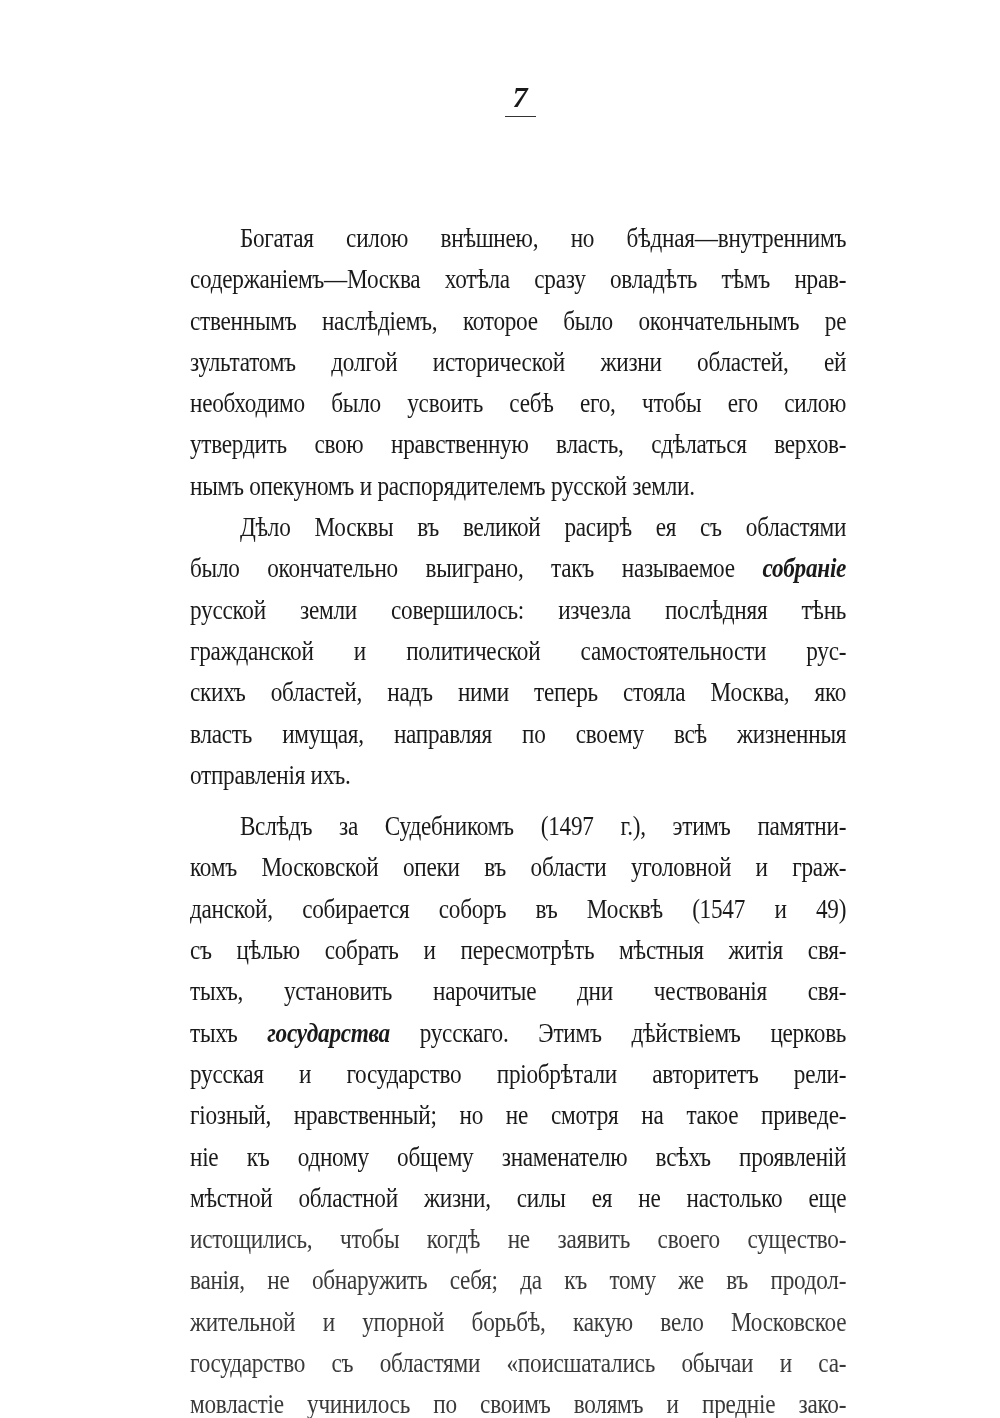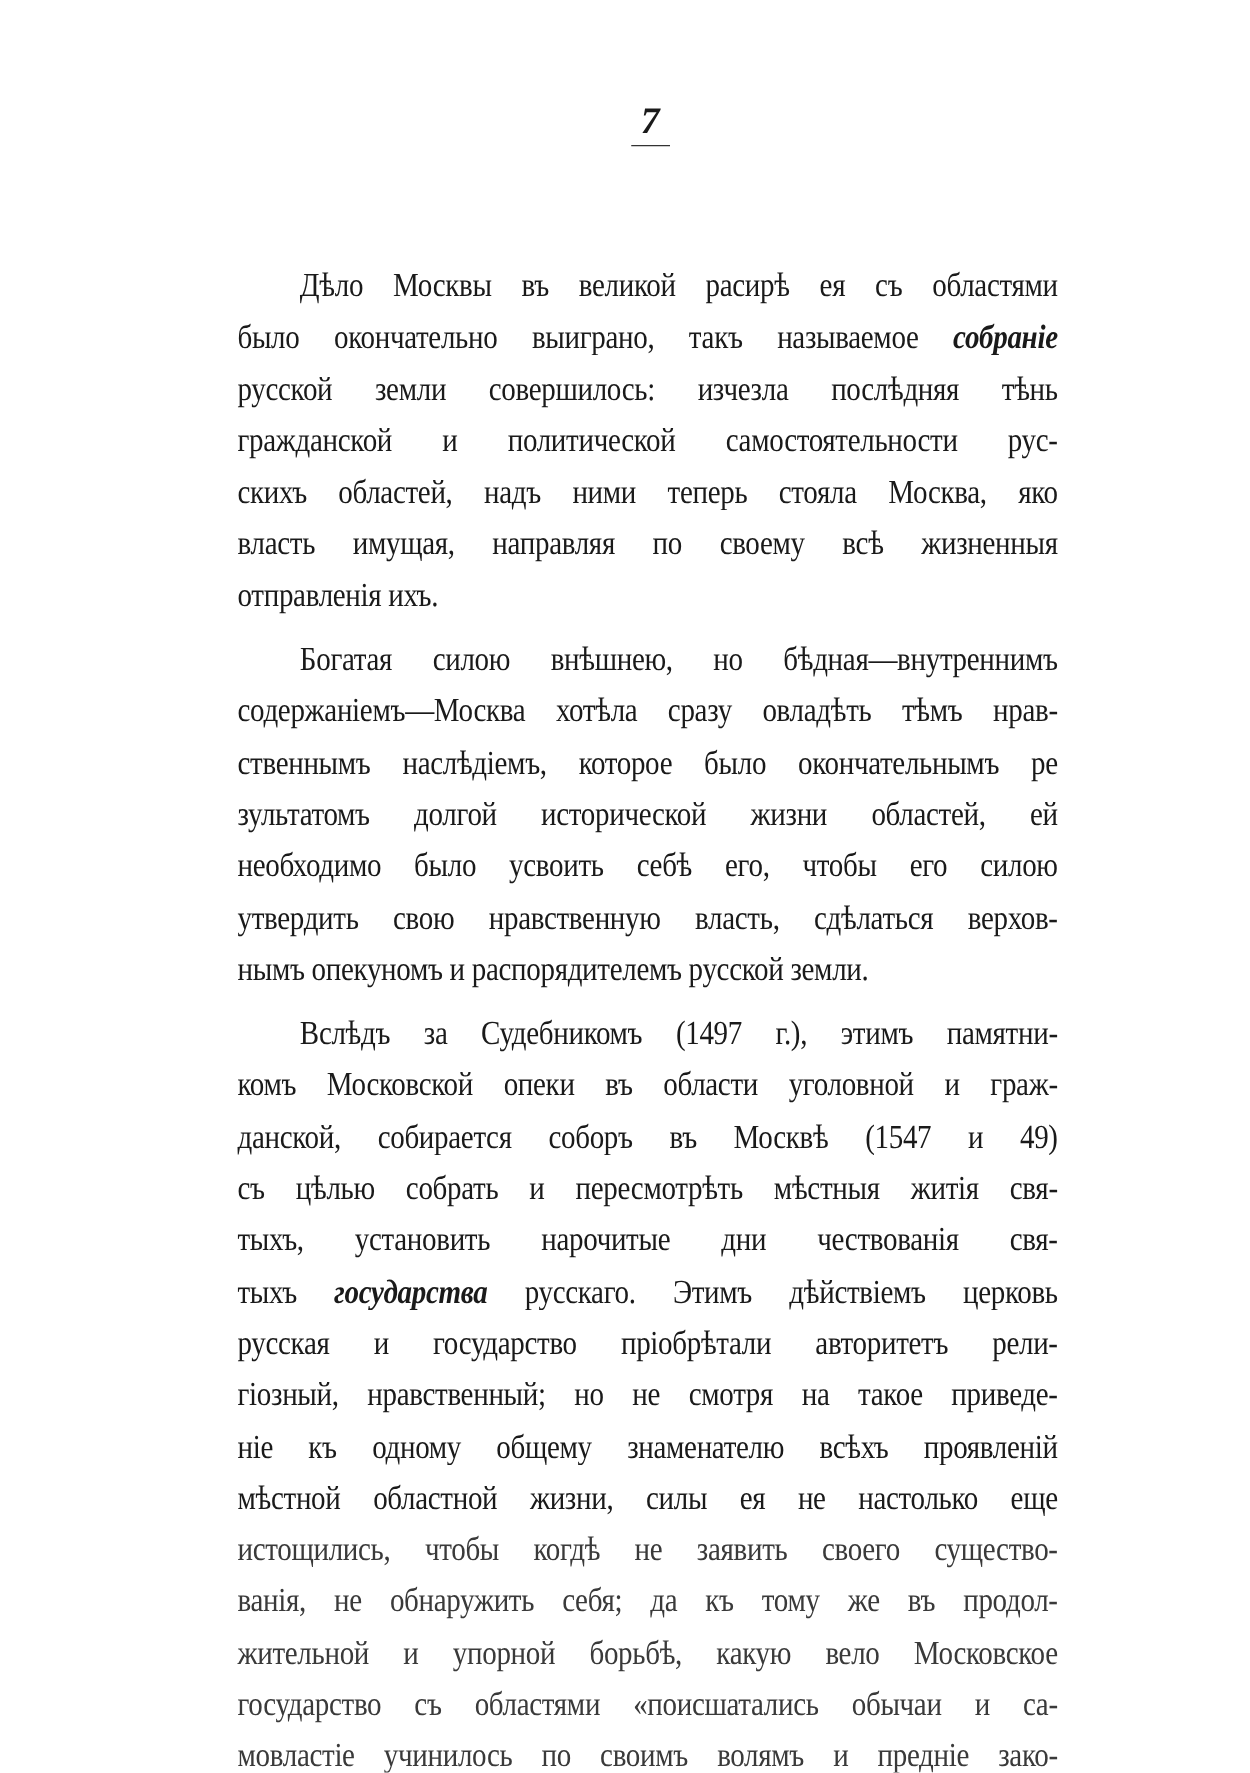--- a/index.html
+++ b/index.html
@@ -69,37 +69,37 @@
 </head>
 <body>
 
 <div class="page-number-wrap">
   <span class="page-number">7</span>
 </div>
 
 <div class="text-block">
 
   <div>
+    <div class="line indent gap-before">Богатая силою внѣшнею, но бѣдная—внутреннимъ</div>
+    <div class="line">содержанiемъ—Москва хотѣла сразу овладѣть тѣмъ нрав-</div>
+    <div class="line">ственнымъ наслѣдiемъ, которое было окончательнымъ ре</div>
+    <div class="line">зультатомъ долгой исторической жизни областей, ей</div>
+    <div class="line">необходимо было усвоить себѣ его, чтобы его силою</div>
+    <div class="line">утвердить свою нравственную власть, сдѣлаться верхов-</div>
+    <div class="line last">нымъ опекуномъ и распорядителемъ русской земли.</div>
+  </div>
+
+  <div>
     <div class="line indent">Дѣло Москвы въ великой расирѣ ея съ областями</div>
     <div class="line"><span>было окончательно выиграно, такъ называемое </span><span class="em">собранiе</span></div>
     <div class="line">русской земли совершилось: изчезла послѣдняя тѣнь</div>
     <div class="line">гражданской и политической самостоятельности рус-</div>
     <div class="line">скихъ областей, надъ ними теперь стояла Москва, яко</div>
     <div class="line">власть имущая, направляя по своему всѣ жизненныя</div>
     <div class="line last">отправленiя ихъ.</div>
-  </div>
-
-  <div>
-    <div class="line indent gap-before">Богатая силою внѣшнею, но бѣдная—внутреннимъ</div>
-    <div class="line">содержанiемъ—Москва хотѣла сразу овладѣть тѣмъ нрав-</div>
-    <div class="line">ственнымъ наслѣдiемъ, которое было окончательнымъ ре</div>
-    <div class="line">зультатомъ долгой исторической жизни областей, ей</div>
-    <div class="line">необходимо было усвоить себѣ его, чтобы его силою</div>
-    <div class="line">утвердить свою нравственную власть, сдѣлаться верхов-</div>
-    <div class="line last">нымъ опекуномъ и распорядителемъ русской земли.</div>
   </div>
 
   <div>
     <div class="line indent gap-before">Вслѣдъ за Судебникомъ (1497 г.), этимъ памятни-</div>
     <div class="line">комъ Московской опеки въ области уголовной и граж-</div>
     <div class="line">данской, собирается соборъ въ Москвѣ (1547 и 49)</div>
     <div class="line">съ цѣлью собрать и пересмотрѣть мѣстныя житiя свя-</div>
     <div class="line">тыхъ, установить нарочитые дни чествованiя свя-</div>
     <div class="line"><span>тыхъ </span><span class="em">государства</span><span> русскаго. Этимъ дѣйствiемъ церковь</span></div>
     <div class="line">русская и государство прiобрѣтали авторитетъ рели-</div>

